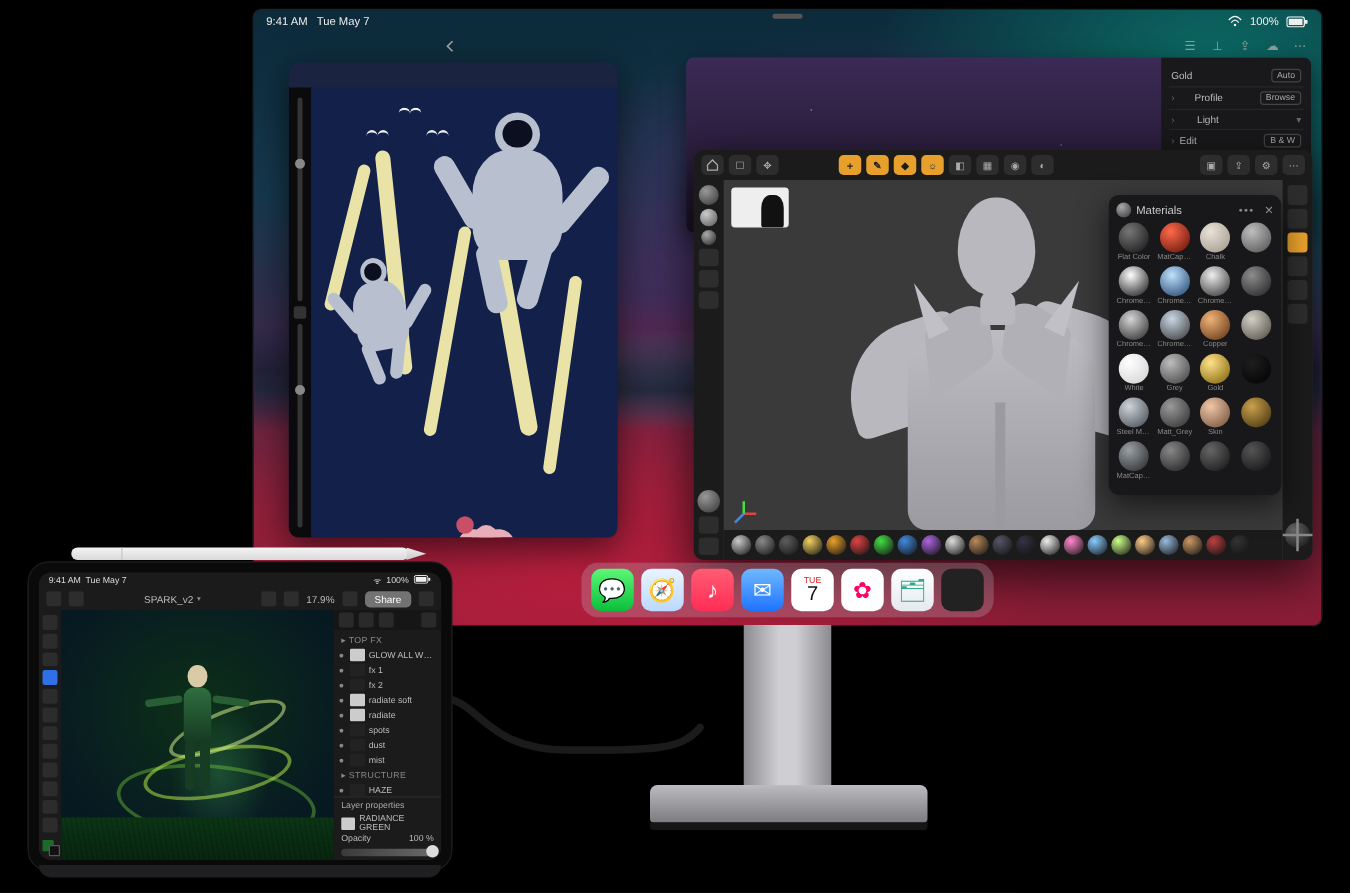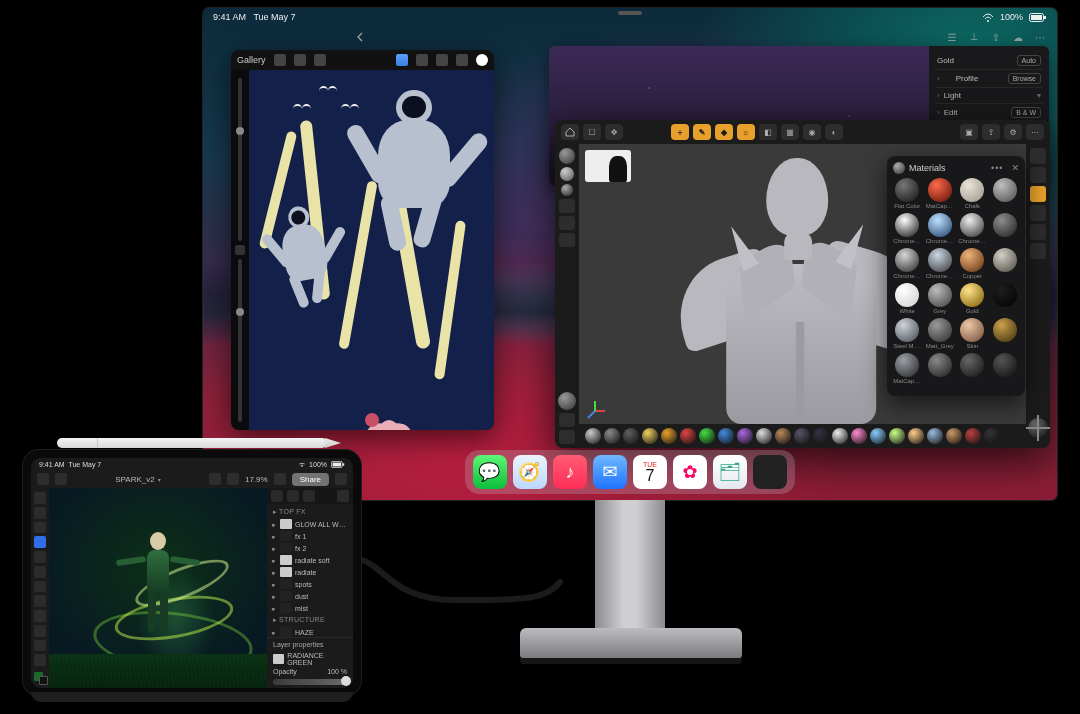--- a/index.html
+++ b/index.html
@@ -34,22 +34,22 @@
   .monitor-wallpaper::after{
     content:""; position:absolute; left:0; right:0; top:52%; height:80px;
     background: linear-gradient(180deg, rgba(10,30,50,.0), rgba(10,30,50,.6) 40%, rgba(30,40,60,.9) 60%, rgba(30,40,60,0)),
                 radial-gradient(ellipse 200px 60px at 40% 50%, rgba(120,150,180,.5), transparent 70%);
     filter: blur(1px);
   }
 
   
   .status-bar {
     position: absolute; top: 0; left: 0; right: 0; height: 18px;
-    display: flex; justify-content: space-between; align-items: flex-start;
-    padding: 4px 10px; color: #eee; font-size: 9px; z-index: 5;
+    display: flex; justify-content: space-between; align-items: flex-end;
+    padding: 14px 10px; color: #eee; font-size: 9px; z-index: 5;
   }
   .status-right { display:flex; align-items:center; gap:6px;}
   .wifi-icon, .battery-icon { display:inline-block; }
   .wifi-icon svg, .battery-icon svg { vertical-align:middle; }
 
   .menubar-dots {
     position:absolute; top:3px; left:50%; transform:translateX(-50%);
     width:24px; height:4px; border-radius:2px; background:#555; z-index:5;
   }
 
@@ -353,50 +353,38 @@
         <span class="pe-pill">Auto</span>
       </div>
       <div id="pe-rows">
           <div class="pe-row">
             <span class="chevron">›</span>
             <span style="flex:1;margin-left:16px">Profile</span>
             <span class="pe-pill">Browse</span>
           </div>
           <div class="pe-row">
             <span class="chevron">›</span>
-            <span style="flex:1;margin-left:4px">Light</span>
+            <span style="flex:1;margin-left:18px">Light</span>
             <span class="chevron">▾</span>
           </div>
           <div class="pe-row">
             <span class="chevron">›</span>
             <span style="flex:1;margin-left:4px">Edit</span>
             <span class="pe-pill">B &amp; W</span>
           </div>
           <div class="pe-row">
             <span class="chevron">›</span>
             <span style="flex:1;margin-left:4px">WB</span>
             <span class="pe-pill">As shot</span>
           </div>
         </div>
     </div>
   </div>
 
   <div class="procreate">
-    <div class="procreate-top">
-      <span>Gallery</span>
-      <span class="proc-icon"></span>
-      <span class="proc-icon"></span>
-      <span class="proc-icon"></span>
-      <span style="flex:1"></span>
-      <span class="proc-icon brush"></span>
-      <span class="proc-icon"></span>
-      <span class="proc-icon"></span>
-      <span class="proc-icon"></span>
-      <span class="proc-icon circle"></span>
-    </div>
     <div class="proc-left-tools">
       <div class="proc-slider"></div>
       <div class="proc-square"></div>
       <div class="proc-slider"></div>
     </div>
     <div class="procreate-canvas">
 
       <div class="bird" style="left:70px;top:16px"></div>
       <div class="bird" style="left:44px;top:34px"></div>
       <div class="bird" style="left:92px;top:34px"></div>

